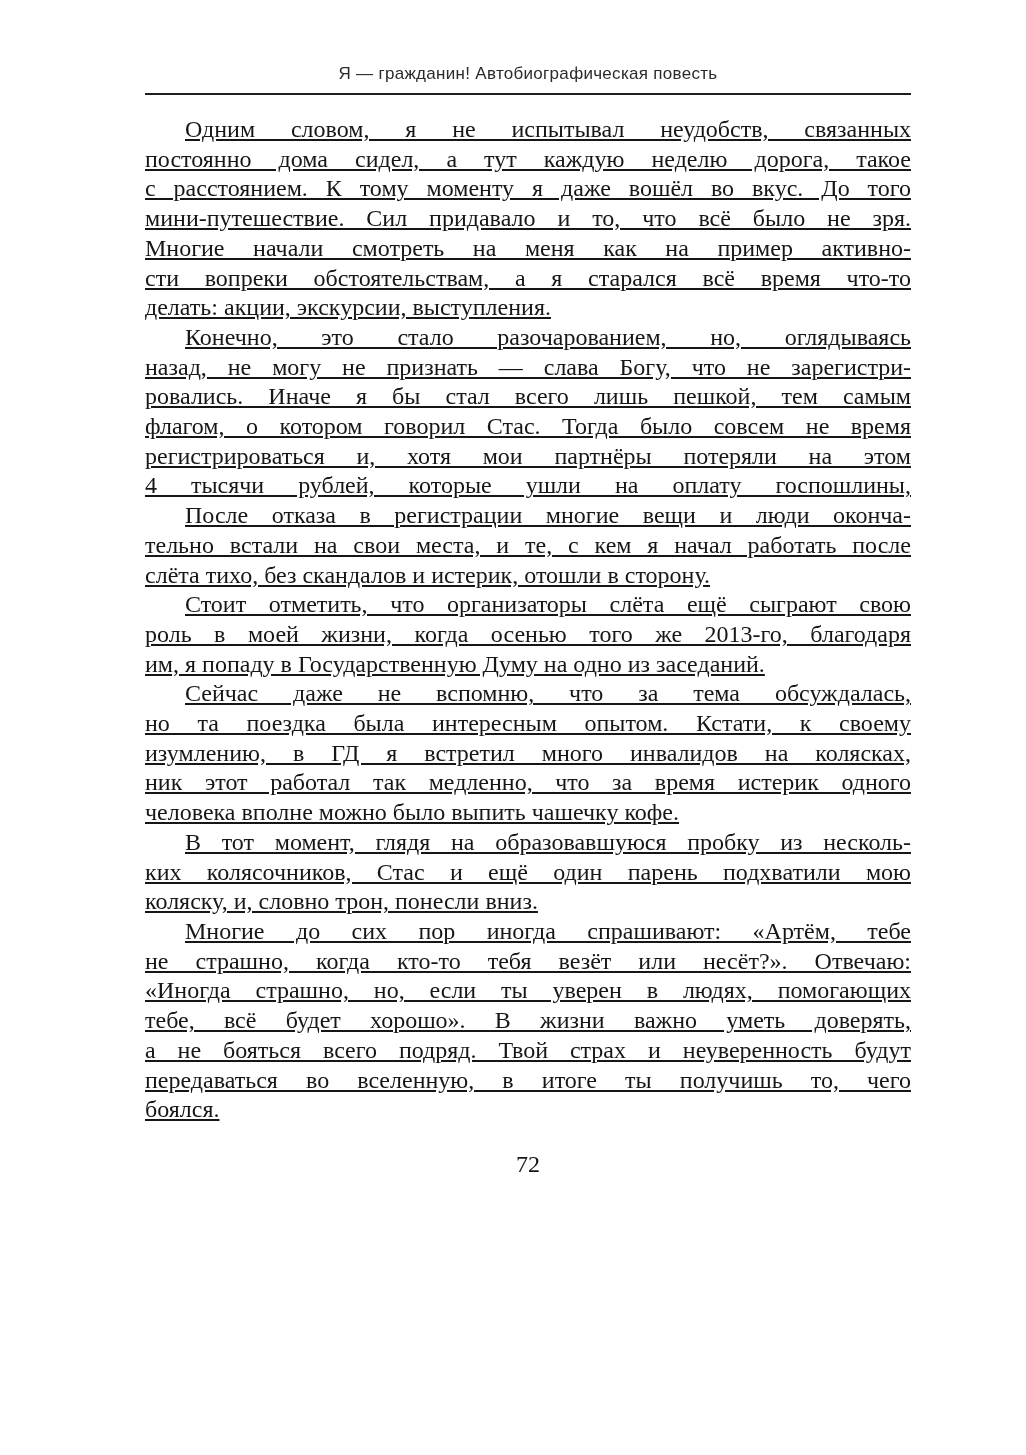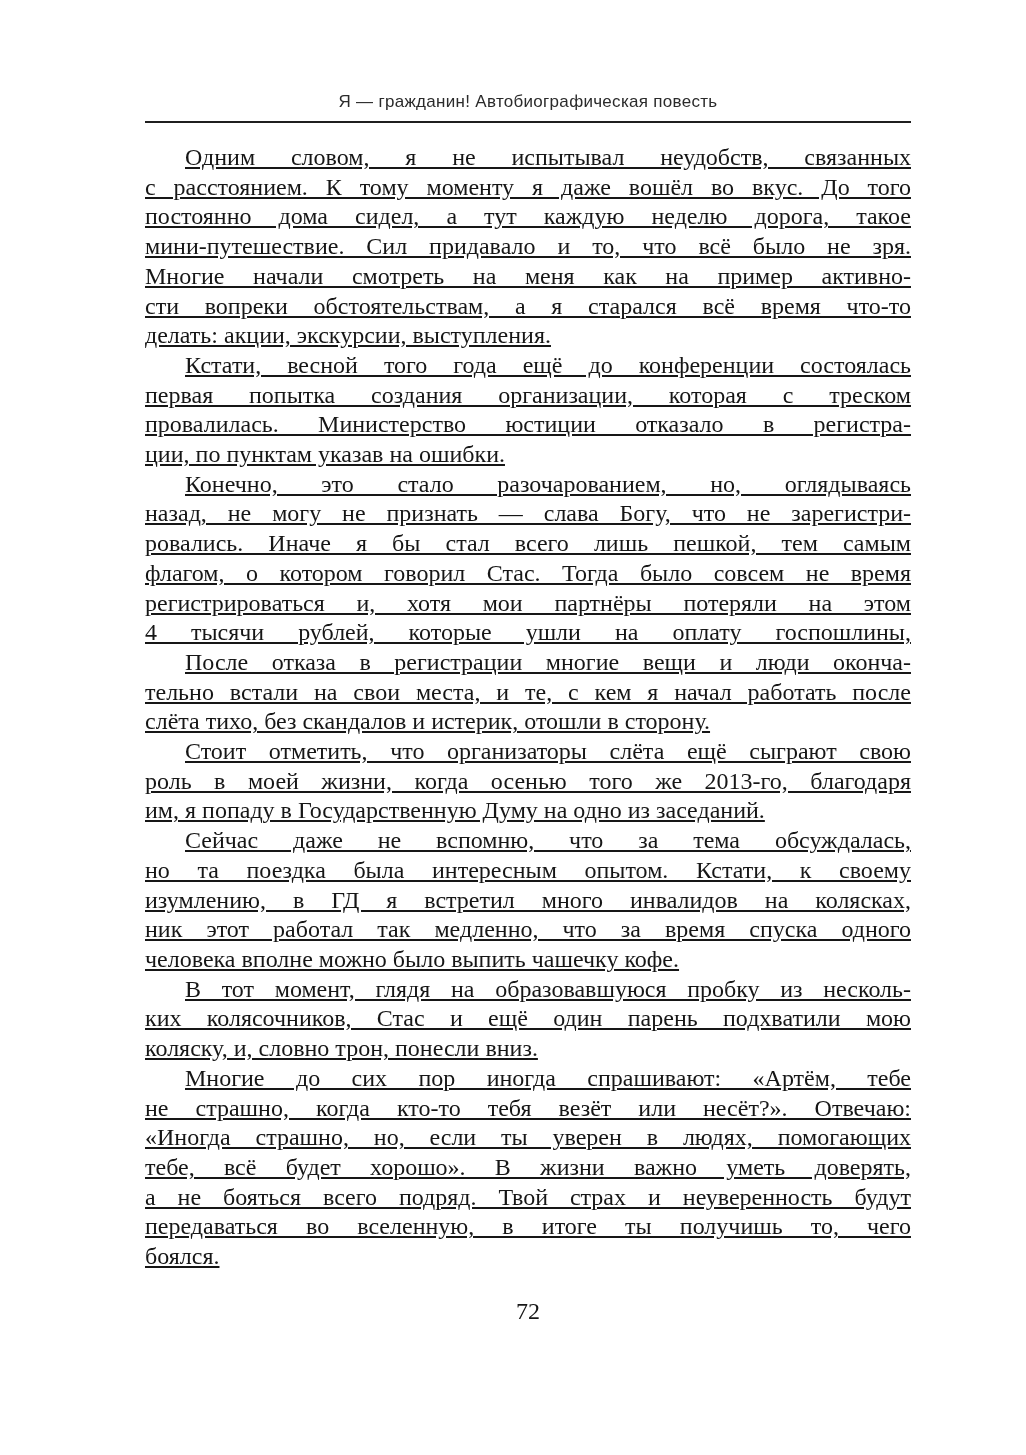--- a/index.html
+++ b/index.html
@@ -18,21 +18,20 @@
     top: 64px;
     width: 766px;
   }
   .running-header {
     text-align: center;
     font-family: "Liberation Sans", sans-serif;
     font-size: 17px;
     letter-spacing: 0.3px;
     color: #2b2b2b;
     padding-bottom: 9px;
-    margin-top: 28px;
   }
   .header-rule {
     border: none;
     border-top: 2px solid #1f1f1f;
     height: 0;
   }
   .body-text {
     margin-top: 20px;
     font-size: 24px;
     line-height: 29.7px;
@@ -60,34 +59,28 @@
 
   <header class="running-header">
     <span>Я — гражданин! Автобиографическая повесть</span>
   </header>
   <hr class="header-rule">
 
   <section class="body-text">
 
     <div class="paragraph">
       <div class="line first">Одним словом, я не испытывал неудобств, связанных</div>
+      <div class="line">постоянно дома сидел, а тут каждую неделю дорога, такое</div>
       <div class="line">с расстоянием. К тому моменту я даже вошёл во вкус. До того</div>
-      <div class="line">постоянно дома сидел, а тут каждую неделю дорога, такое</div>
       <div class="line">мини-путешествие. Сил придавало и то, что всё было не зря.</div>
       <div class="line">Многие начали смотреть на меня как на пример активно-</div>
       <div class="line">сти вопреки обстоятельствам, а я старался всё время что-то</div>
       <div class="line pl">делать: акции, экскурсии, выступления.</div>
     </div>
 
-    <div class="paragraph">
-      <div class="line first">Кстати, весной того года ещё до конференции состоялась</div>
-      <div class="line">первая попытка создания организации, которая с треском</div>
-      <div class="line">провалилась. Министерство юстиции отказало в регистра-</div>
-      <div class="line pl">ции, по пунктам указав на ошибки.</div>
-    </div>
 
     <div class="paragraph">
       <div class="line first">Конечно, это стало разочарованием, но, оглядываясь</div>
       <div class="line">назад, не могу не признать — слава Богу, что не зарегистри-</div>
       <div class="line">ровались. Иначе я бы стал всего лишь пешкой, тем самым</div>
       <div class="line">флагом, о котором говорил Стас. Тогда было совсем не время</div>
       <div class="line">регистрироваться и, хотя мои партнёры потеряли на этом</div>
       <div class="line">4 тысячи рублей, которые ушли на оплату госпошлины,</div>
     </div>
 
@@ -100,21 +93,21 @@
     <div class="paragraph">
       <div class="line first">Стоит отметить, что организаторы слёта ещё сыграют свою</div>
       <div class="line">роль в моей жизни, когда осенью того же 2013-го, благодаря</div>
       <div class="line pl">им, я попаду в Государственную Думу на одно из заседаний.</div>
     </div>
 
     <div class="paragraph">
       <div class="line first">Сейчас даже не вспомню, что за тема обсуждалась,</div>
       <div class="line">но та поездка была интересным опытом. Кстати, к своему</div>
       <div class="line">изумлению, в ГД я встретил много инвалидов на колясках,</div>
-      <div class="line">ник этот работал так медленно, что за время спуска одного</div>
+      <div class="line">ник этот работал так медленно, что за время истерик одного</div>
       <div class="line pl">человека вполне можно было выпить чашечку кофе.</div>
     </div>
 
     <div class="paragraph">
       <div class="line first">В тот момент, глядя на образовавшуюся пробку из несколь-</div>
       <div class="line">ких колясочников, Стас и ещё один парень подхватили мою</div>
       <div class="line pl">коляску, и, словно трон, понесли вниз.</div>
     </div>
 
     <div class="paragraph">

